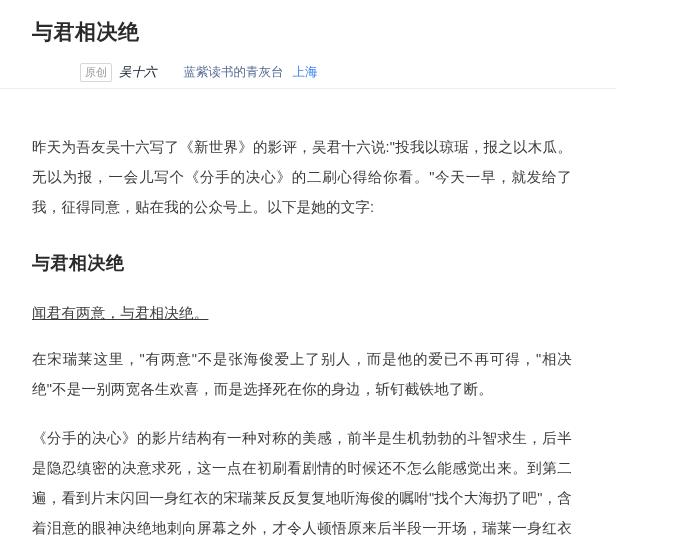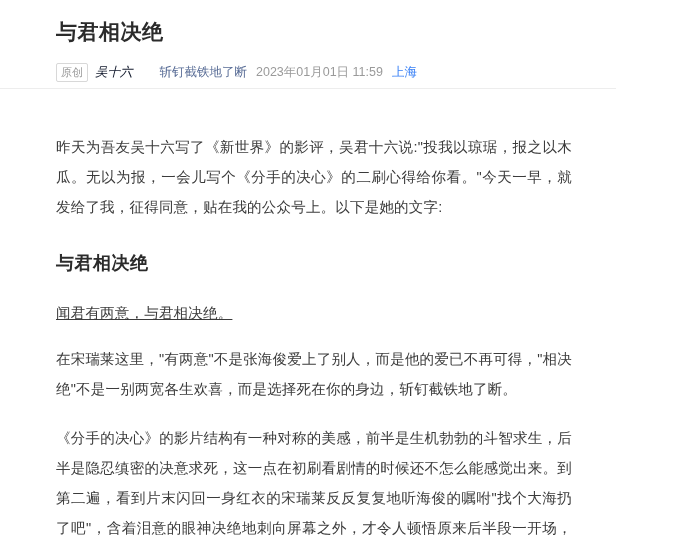--- a/index.html
+++ b/index.html
@@ -11,21 +11,21 @@
     height: 540px;
     background: #ffffff;
     font-family: "Liberation Sans", sans-serif;
     color: #333333;
     overflow: hidden;
   }
   .page {
     width: 616px;
     height: 540px;
     box-sizing: border-box;
-    padding: 18px 44px 0 56px;
+    padding: 18px 44px 0 32px;
     background: #ffffff;
     position: relative;
   }
   .article-title {
     font-size: 21px;
     font-weight: bold;
     color: #2b2b2b;
     letter-spacing: 0.5px;
     margin: 0 0 18px 0;
     line-height: 1.3;
@@ -42,20 +42,21 @@
   .meta-badge {
     display: inline-block;
     border: 1px solid #d8d8d8;
     border-radius: 2px;
     color: #9a9a9a;
     font-size: 11px;
     line-height: 1;
     padding: 3px 4px;
     margin-right: 7px;
     background: #fff;
+    margin-left: 48px;
   }
   .meta-author {
     color: #0f172a;
     margin-right: 27px;
     font-style: italic;
   }
   .meta-account {
     color: #576b95;
     margin-right: 9px;
     cursor: pointer;
@@ -102,22 +103,21 @@
 </head>
 <body>
 
 <div class="page">
 
   <h1 class="article-title">与君相决绝</h1>
 
   <div class="meta-row">
     <span class="meta-badge">原创</span>
     <span class="meta-author">吴十六</span>
-    <span class="meta-account">斩钉截铁地了断</span>
-    <span class="meta-date">2023年01月01日 11:59</span>
+    <span class="meta-account">蓝紫读书的青灰台</span>
     <span class="meta-location">上海</span>
   </div>
 
   <div class="divider"></div>
 
   <div class="content">
     <p class="para">昨天为吾友吴十六写了《新世界》的影评，吴君十六说:"投我以琼琚，报之以木瓜。无以为报，一会儿写个《分手的决心》的二刷心得给你看。"今天一早，就发给了我，征得同意，贴在我的公众号上。以下是她的文字:</p>
     <h2 class="sub-heading">与君相决绝</h2>
     <p class="para para-tight">闻君有两意，与君相决绝。</p>
     <p class="para">在宋瑞莱这里，"有两意"不是张海俊爱上了别人，而是他的爱已不再可得，"相决绝"不是一别两宽各生欢喜，而是选择死在你的身边，斩钉截铁地了断。</p>

